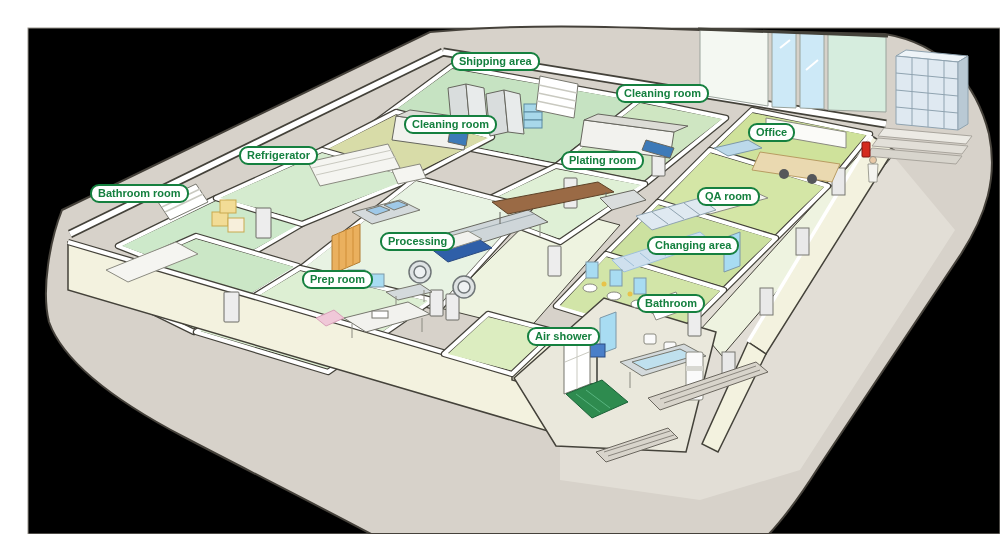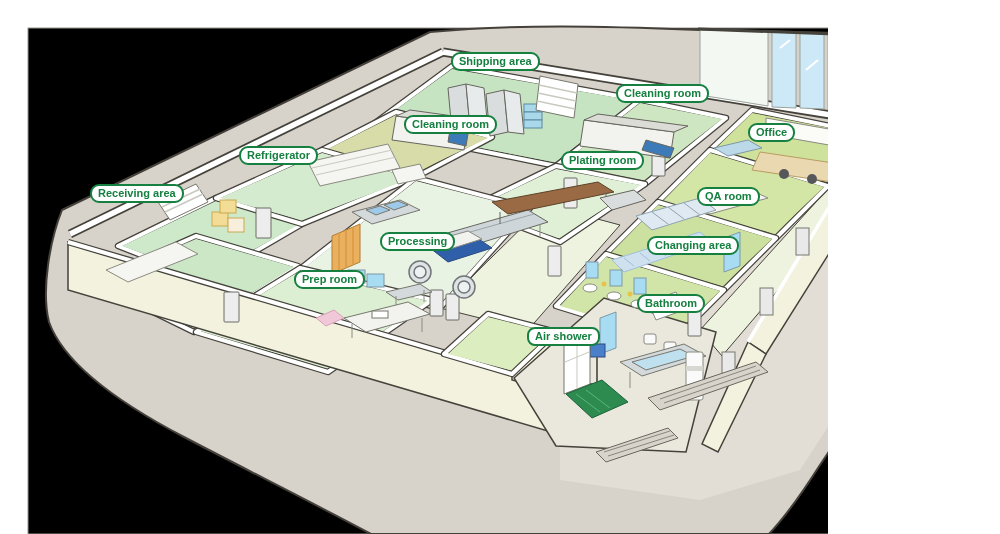--- a/index.html
+++ b/index.html
@@ -1,16 +1,16 @@
 <!DOCTYPE html>
 <html><head>
 <meta charset="utf-8">
 <style>
   html,body{margin:0;padding:0;background:#ffffff;}
-  .stage{position:relative;width:828px;height:534px;background:#ffffff;overflow:hidden;
+  .stage{position:relative;width:1000px;height:534px;background:#ffffff;overflow:hidden;
          font-family:"Liberation Sans",sans-serif;}
   .stage svg{position:absolute;left:0;top:0;}
   .room-label{
     position:absolute;
     background:#ffffff;
     border:2px solid #15803f;
     color:#15803f;
     font-weight:bold;
     font-size:11px;
     line-height:12px;
@@ -386,21 +386,21 @@
   </g>
 
 </svg>
 
 <div class="room-label" style="left:451px;top:52px;">Shipping area</div>
 <div class="room-label" style="left:616px;top:84px;">Cleaning room</div>
 <div class="room-label" style="left:404px;top:115px;">Cleaning room</div>
 <div class="room-label" style="left:748px;top:123px;">Office</div>
 <div class="room-label" style="left:239px;top:146px;">Refrigerator</div>
 <div class="room-label" style="left:561px;top:151px;">Plating room</div>
-<div class="room-label" style="left:90px;top:184px;">Receiving area</div>
+<div class="room-label" style="left:90px;top:184px;">Bathroom room</div>
 <div class="room-label" style="left:697px;top:187px;">QA room</div>
 <div class="room-label" style="left:380px;top:232px;text-align:center;">Processing</div>
 <div class="room-label" style="left:647px;top:236px;">Changing area</div>
-<div class="room-label" style="left:294px;top:270px;">Prep room</div>
+<div class="room-label" style="left:302px;top:270px;">Prep room</div>
 <div class="room-label" style="left:637px;top:294px;">Bathroom</div>
-<div class="room-label" style="left:527px;top:327px;border-radius:8px;">Air shower</div>
+<div class="room-label" style="left:527px;top:327px;">Air shower</div>
 
 </div>
 
 </body></html>

